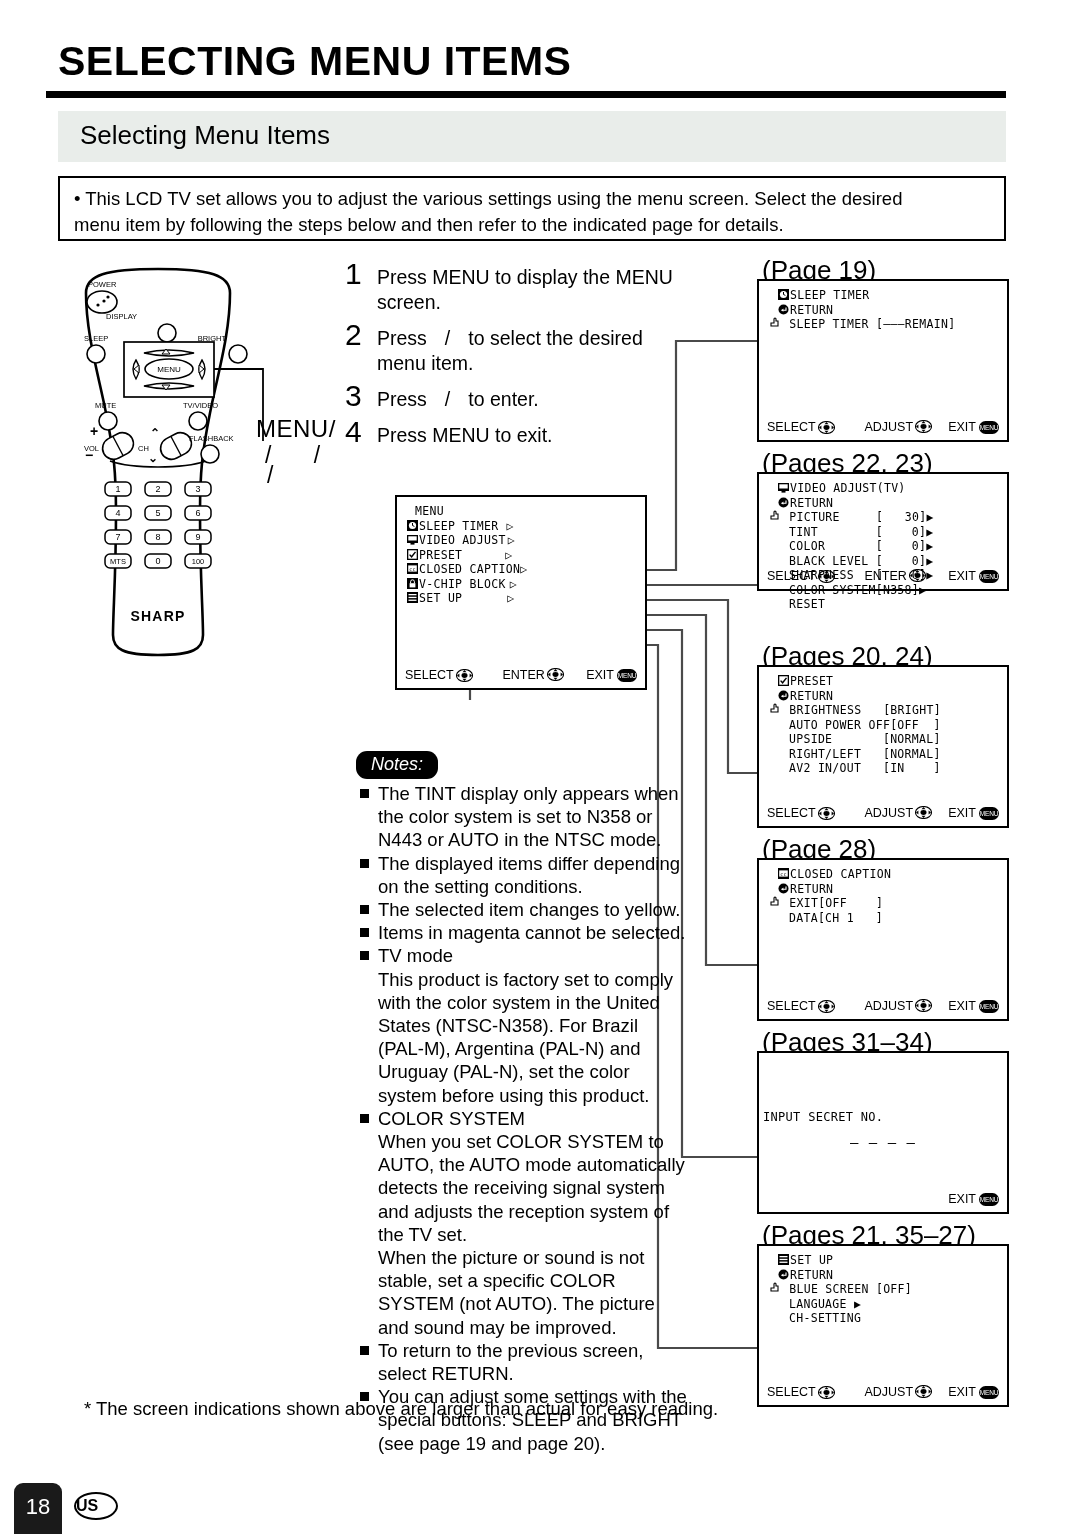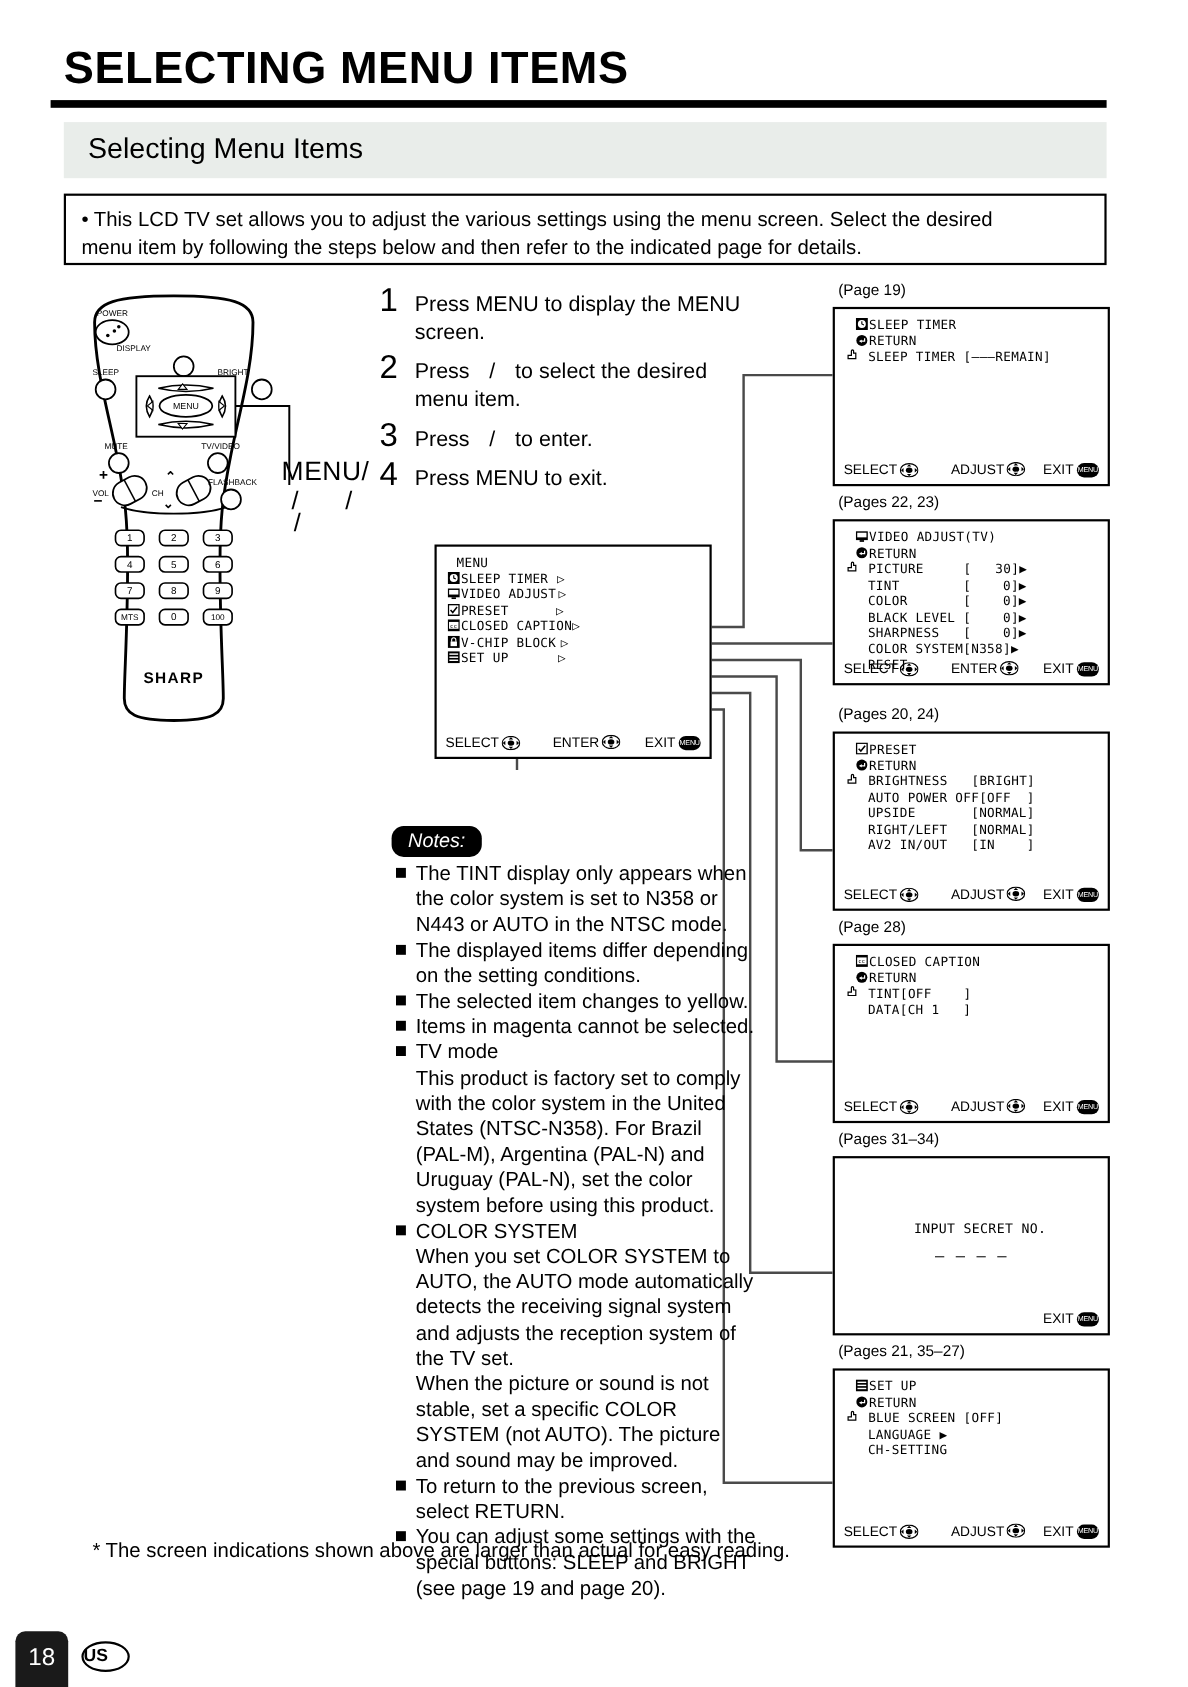--- a/index.html
+++ b/index.html
@@ -65,21 +65,21 @@
   .gapslash{ letter-spacing:0; }
   .gapslash i{ font-style:normal; display:inline-block; width:18px; }
 
   
   .osd{
     position:absolute; border:2px solid #000; background:#fff;
     font-family:"DejaVu Sans Mono", monospace;
   }
   .osd-caption{
     position:absolute; font-family:"Liberation Sans", sans-serif;
-    font-size:14px;
+    font-size:26px;
   }
   .osd-body{ position:relative; padding:7px 0 0 0; height:100%; }
   .osd-line{
     font-size:11.5px; line-height:14.5px; white-space:pre;
     padding-left:10px; letter-spacing:0.3px;
   }
   .osd-line.ind{ padding-left:30px; }
   .osd-line.ind2{ padding-left:19px; }
   .osd-footer{
     position:absolute; bottom:6px; left:0; width:100%;
@@ -396,21 +396,21 @@
         </span>
       <span class="f3">
           <span>EXIT</span>
           <span class="menu-ico">MENU</span>
         </span>
     </div>
   </div>
 </div>
 
 <div class="osd-caption" style="left:762px; top:448px;">(Pages 22, 23)</div>
-<div class="osd" style="left:757px; top:472px; width:252px; height:151px;">
+<div class="osd" style="left:757px; top:472px; width:252px; height:119px;">
   <div class="osd-body">
     <div class="osd-line ind2"><span class="gl"><svg width="11" height="11">
             <rect x="0" y="1" width="11" height="8" fill="#000"></rect>
             <rect x="1.3" y="2.3" width="8.4" height="4.2" fill="#fff"></rect>
             <rect x="3.5" y="9" width="4" height="1.6" fill="#000"></rect>
           </svg></span><span>VIDEO ADJUST(TV)</span></div>
     <div class="osd-line ind2"><span class="gl"><svg width="11" height="11">
             <circle cx="5.5" cy="5.5" r="5" fill="#000"></circle>
             <path d="M8 3.6 L8 6.2 L3.4 6.2" stroke="#fff" stroke-width="1.1" fill="none"></path>
             <path d="M3.4 6.2 l2 -1.6 l0 3.2 z" fill="#fff"></path>
@@ -502,21 +502,21 @@
             <rect x="1.2" y="2.4" width="8.6" height="6.2" fill="#fff"></rect>
             <text x="5.5" y="7.6" font-size="5" text-anchor="middle" font-family="DejaVu Sans Mono, monospace">cc</text>
           </svg></span><span>CLOSED CAPTION</span></div>
     <div class="osd-line ind2"><span class="gl"><svg width="11" height="11">
             <circle cx="5.5" cy="5.5" r="5" fill="#000"></circle>
             <path d="M8 3.6 L8 6.2 L3.4 6.2" stroke="#fff" stroke-width="1.1" fill="none"></path>
             <path d="M3.4 6.2 l2 -1.6 l0 3.2 z" fill="#fff"></path>
           </svg></span><span>RETURN</span></div>
     <div class="osd-line"><span class="hand"><svg width="13" height="12">
             <path d="M2 6 L2 9 L9 9 L9 4 L7 4 L7 2 a1 1 0 0 0 -2 0 L5 6 Z" fill="none" stroke="#000" stroke-width="1.1"></path>
-          </svg></span> <span>TINT[OFF    ]</span></div>
+          </svg></span> <span>EXIT[OFF    ]</span></div>
     <div class="osd-line ind">DATA[CH 1   ]</div>
     <div class="osd-footer">
       <span class="f1">
           <span>SELECT</span>
           <span class="pad-ico"><svg width="17" height="13">
               <ellipse cx="8.5" cy="6.5" rx="8" ry="6" fill="none" stroke="#000" stroke-width="1.1"></ellipse>
               <ellipse cx="8.5" cy="6.5" rx="3" ry="2.4" fill="#000"></ellipse>
               <path d="M8.5 1 l2 2.2 l-4 0 z M8.5 12 l2 -2.2 l-4 0 z M1 6.5 l2.4 -2 l0 4 z M16 6.5 l-2.4 -2 l0 4 z" fill="#000"></path>
             </svg></span>
         </span>
@@ -532,21 +532,21 @@
           <span>EXIT</span>
           <span class="menu-ico">MENU</span>
         </span>
     </div>
   </div>
 </div>
 
 <div class="osd-caption" style="left:762px; top:1027px;">(Pages 31–34)</div>
 <div class="osd" style="left:757px; top:1051px; width:252px; height:163px;">
   <div class="osd-body">
-    <div class="osd-line" style="text-align:center;padding-left:16px;padding-top:50px;font-size:12px">INPUT SECRET NO.</div>
+    <div class="osd-line" style="padding-left:4px;padding-top:50px;font-size:12px">INPUT SECRET NO.</div>
     <div class="osd-line" style="text-align:center;padding-left:0;padding-top:10px;font-size:14px;letter-spacing:1px">— — — —</div>
     <div class="osd-footer exit-only">
       <span class="f3" style="width:auto">
           <span>EXIT</span>
           <span class="menu-ico">MENU</span>
         </span>
     </div>
   </div>
 </div>
 

